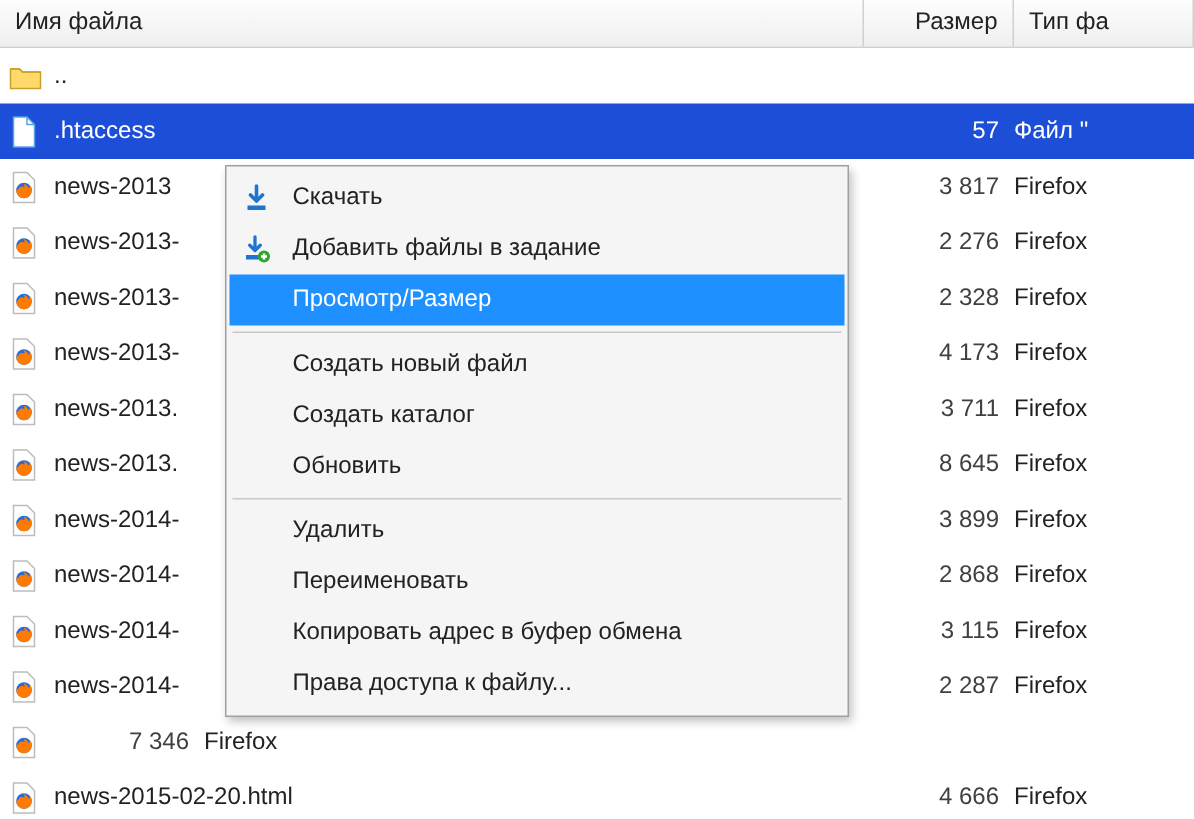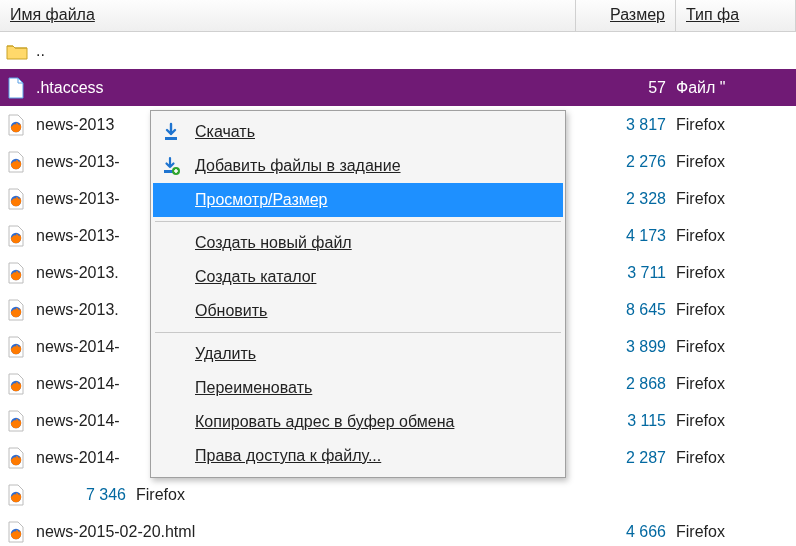--- a/index.html
+++ b/index.html
@@ -17,21 +17,20 @@
       height: 32px;
       border-bottom: 1px solid #d0d0d0;
       background: linear-gradient(#fdfdfd,#efefef);
     }
     .header .col {
       padding: 6px 10px;
       border-right: 1px solid #d0d0d0;
       color: #222;
       white-space: nowrap;
       overflow: hidden;
-      text-decoration: underline;
     }
     .col-name { width: 576px; }
     .col-size { width: 100px; text-align: right; }
     .col-type { flex: 1; }
     .list { }
     .row {
       display: flex;
       align-items: center;
       height: 37px;
       padding: 0 6px;
@@ -44,31 +43,31 @@
     }
     .row .name {
       width: 540px;
       color: #222;
       white-space: nowrap;
       overflow: hidden;
     }
     .row .size {
       width: 100px;
       text-align: right;
-      color: #0369a1;
+      color: #404040;
       padding-right: 10px;
     }
     .row .type {
       flex: 1;
       color: #222;
       white-space: nowrap;
       overflow: hidden;
     }
     .row.selected {
-      background: #701a75;
+      background: #1d4ed8;
       color: #fff;
     }
     .row.selected .name,
     .row.selected .size,
     .row.selected .type { color: #fff; }
     .folder-icon svg, .ff-icon svg, .file-icon svg { display:block; }
     
     .ctx {
       position: absolute;
       left: 150px;
@@ -96,21 +95,21 @@
     }
     .ctx-item.hl {
       background: #1e90ff;
       color: #fff;
     }
     .ctx-sep {
       height: 1px;
       background: #c8c8c8;
       margin: 4px 2px;
     }
-    .ctx-item .label { flex:1;text-decoration:underline; }
+    .ctx-item .label { flex:1; }
   </style>
 </head>
 <body>
 
 <div class="header">
   <div class="col col-name">Имя файла</div>
   <div class="col col-size">Размер</div>
   <div class="col col-type">Тип фа</div>
 </div>
 

